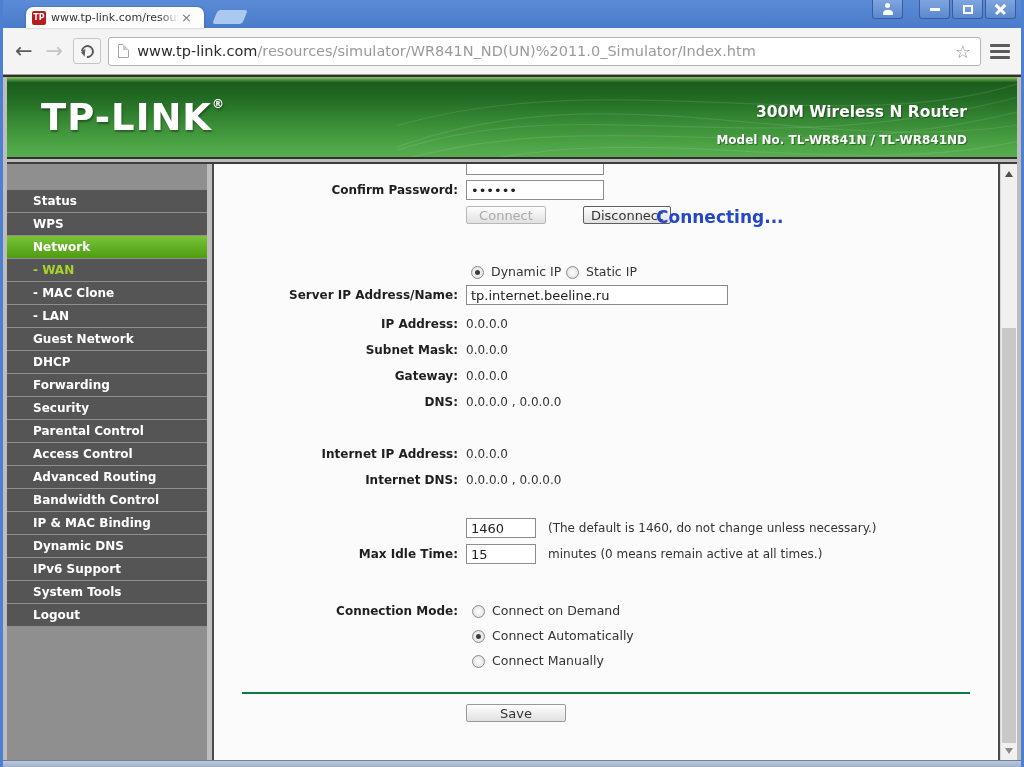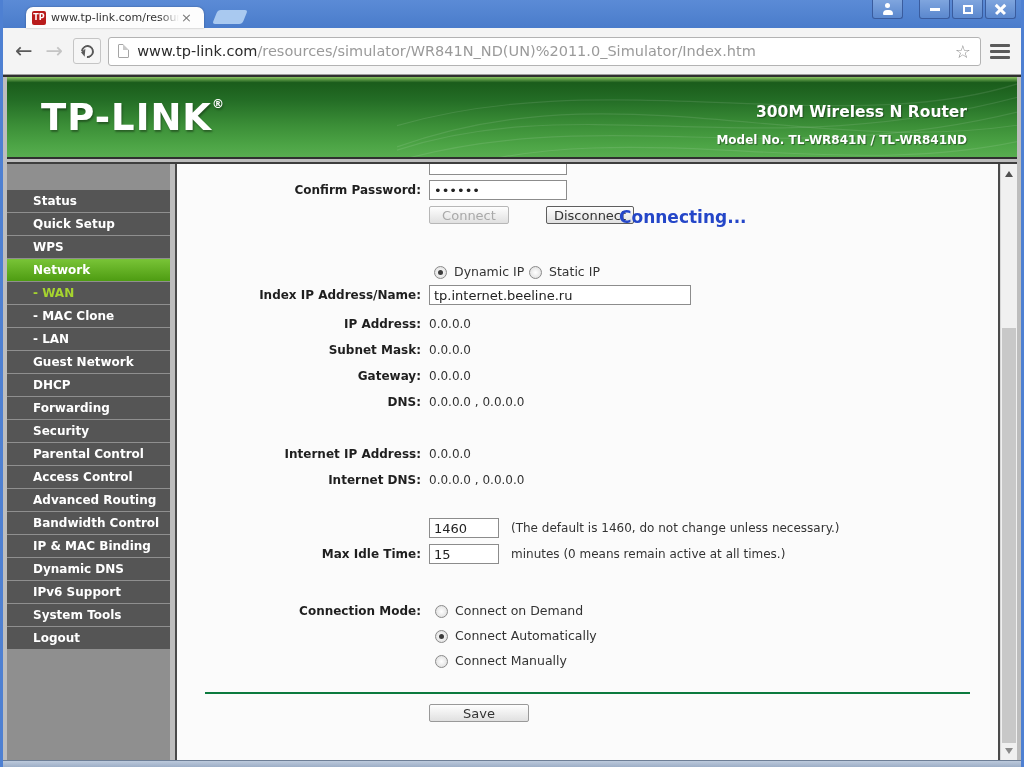--- a/index.html
+++ b/index.html
@@ -47,21 +47,21 @@
   .banner { height:82px; position:relative; overflow:hidden; border-bottom:2px solid #303030;
     background:linear-gradient(180deg,#8CC463 0%,#1A5C1B 7%,#236C25 28%,#3B8E37 60%,#4DA546 86%,#58AD50 100%); flex:0 0 auto; }
   .banner svg { position:absolute; right:0; top:0; }
   .logo { position:absolute; left:34px; top:19px; color:#FFF; font-size:37px; font-weight:bold; letter-spacing:1px; text-shadow:1px 2px 2px rgba(0,0,0,.35); }
   .logo sup { font-size:12px; vertical-align:22px; }
   .banner-right { position:absolute; right:50px; top:26px; text-align:right; color:#FFF; text-shadow:1px 1px 1px rgba(0,0,0,.4); }
   .product { font-size:15.5px; font-weight:bold; }
   .model { font-size:12px; font-weight:bold; margin-top:12px; }
 
   .content-row { flex:1; margin-top:3px; border-top:2px solid #3E3E3E; display:flex; min-height:0; }
-  .sidebar { width:163px; background:#8F8F8F; padding-top:26px; flex:0 0 auto; }
+  .sidebar { width:200px; background:#8F8F8F; padding-top:26px; flex:0 0 auto; }
   .menu-item { height:22px; line-height:22px; margin-bottom:1px; background:#555555; color:#FFF; font-size:12px; font-weight:bold; padding-left:26px; cursor:pointer; white-space:nowrap; }
   .menu-item.active { background:linear-gradient(#79C437,#4E9C12); }
   .menu-item.wan { color:#A6D42F; }
 
   .main { flex:1; margin-left:5px; background:#FBFBFB; border-left:2px solid #4A4A4A; border-right:2px solid #4A4A4A; position:relative; overflow:hidden; font-size:12px; color:#222; }
   .frow { position:absolute; left:0; right:0; height:22px; }
   .flabel { position:absolute; left:0; width:244px; text-align:right; font-weight:bold; line-height:22px; color:#1F1F1F; }
   .fvalue { position:absolute; left:252px; line-height:22px; color:#333; }
   .fnote { position:absolute; left:334px; line-height:22px; color:#333; }
   .tinput { position:absolute; left:252px; top:1px; height:20px; border:1px solid #8C8C8C; font:13px "DejaVu Sans","Liberation Sans",sans-serif; padding:0 4px; background:#FFF; color:#222; }
@@ -147,21 +147,20 @@
       <div class="banner-right">
         <div class="product">300M Wireless N Router</div>
         <div class="model">Model No. TL-WR841N / TL-WR841ND</div>
       </div>
     </div>
 
     <div class="content-row">
 
       <div class="sidebar">
         <div class="menu-item">Status</div>
-        <div class="menu-item">Quick Setup</div>
         <div class="menu-item">WPS</div>
         <div class="menu-item active">Network</div>
         <div class="menu-item wan">- WAN</div>
         <div class="menu-item">- MAC Clone</div>
         <div class="menu-item">- LAN</div>
         <div class="menu-item">Guest Network</div>
         <div class="menu-item">DHCP</div>
         <div class="menu-item">Forwarding</div>
         <div class="menu-item">Security</div>
         <div class="menu-item">Parental Control</div>
@@ -193,21 +192,21 @@
         <div class="frow" style="top:97px;">
           <span class="ritem" style="left:257px;">
             <span class="radio checked"></span><span class="rlabel">Dynamic IP</span>
           </span>
           <span class="ritem" style="left:352px;">
             <span class="radio"></span><span class="rlabel">Static IP</span>
           </span>
         </div>
 
         <div class="frow" style="top:120px;">
-          <div class="flabel">Index IP Address/Name:</div>
+          <div class="flabel">Server IP Address/Name:</div>
           <input class="tinput" style="width: 262px;" value="tp.internet.beeline.ru">
         </div>
 
         <div class="frow" style="top:149px;">
           <div class="flabel">IP Address:</div>
           <div class="fvalue">0.0.0.0</div>
         </div>
         <div class="frow" style="top:175px;">
           <div class="flabel">Subnet Mask:</div>
           <div class="fvalue">0.0.0.0</div>

